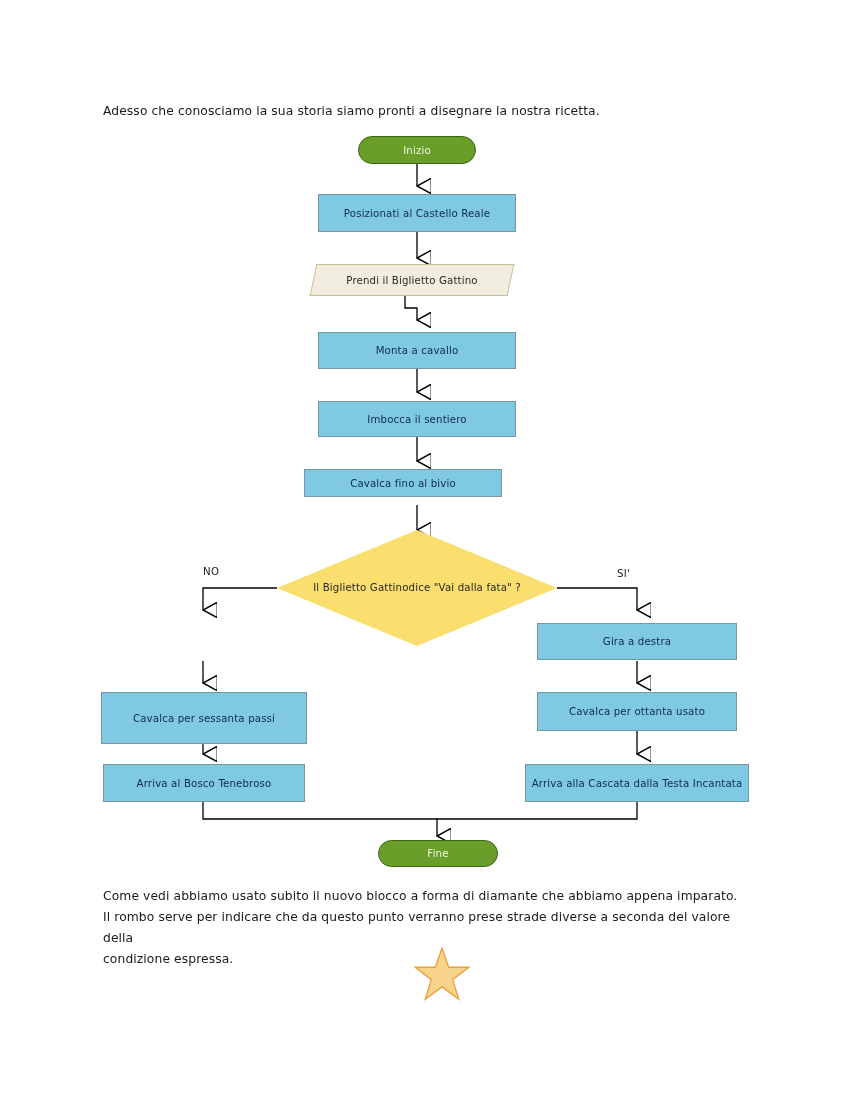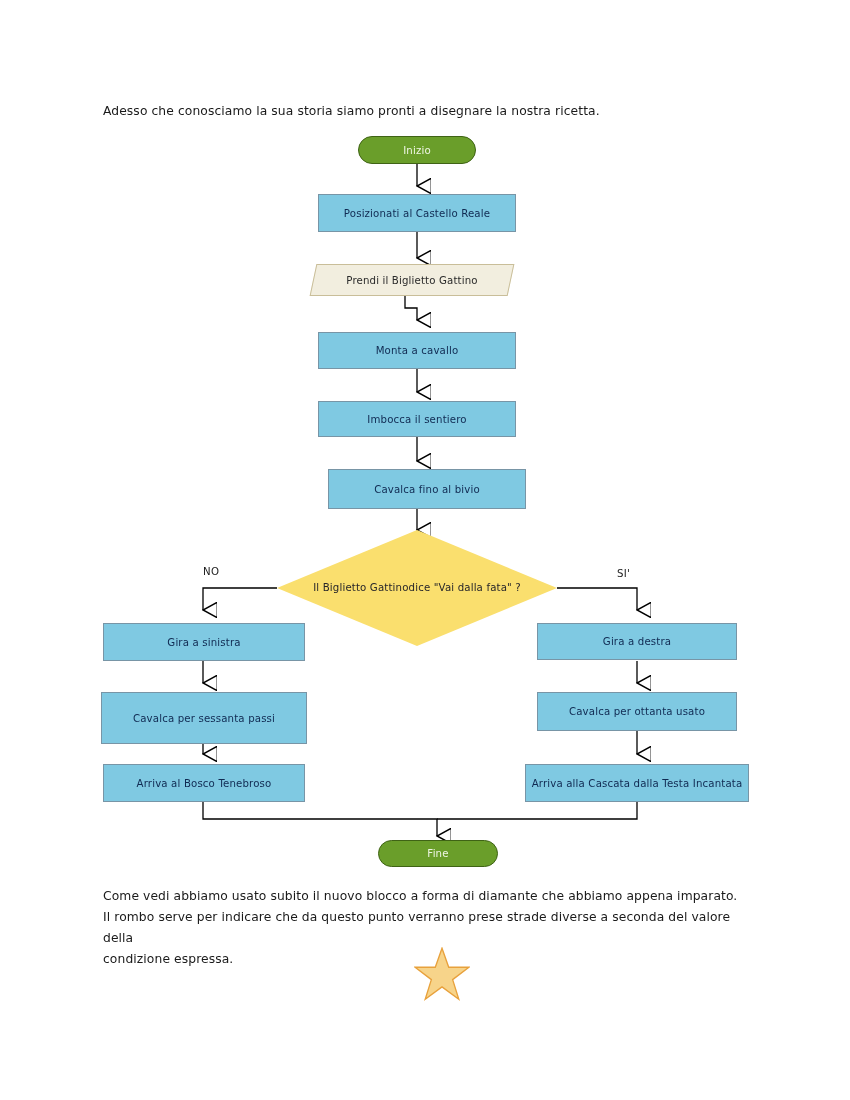--- a/index.html
+++ b/index.html
@@ -191,38 +191,35 @@
   </div>
 
   <div class="node proc" style="left:318px; top:332px; width:198px; height:37px;">
     <span>Monta a cavallo</span>
   </div>
 
   <div class="node proc" style="left:318px; top:401px; width:198px; height:36px;">
     <span>Imbocca il sentiero</span>
   </div>
 
-  <div class="node proc" style="left:328px; top:469px; width:198px; height:40px;">
+  <div class="node proc" style="left:304px; top:469px; width:198px; height:28px;">
     <span>Cavalca fino al bivio</span>
   </div>
 
   <div class="decision-wrap" style="left:277px; top:530px; width:280px; height:116px;">
     <div class="decision-shape"></div>
     <div class="decision-label">
       <span>Il Biglietto Gattino</span>
       <span>dice "Vai dalla fata" ?</span>
     </div>
   </div>
 
   <div class="branch-label" style="left:203px; top:566px;">NO</div>
   <div class="branch-label" style="left:617px; top:568px;">SI'</div>
 
-  <div class="node proc" style="left:103px; top:623px; width:202px; height:38px;">
-    <span>Gira a sinistra</span>
-  </div>
 
   <div class="node proc" style="left:101px; top:692px; width:206px; height:52px;">
     <span>Cavalca per sessanta passi</span>
   </div>
 
   <div class="node proc" style="left:103px; top:764px; width:202px; height:38px;">
     <span>Arriva al Bosco Tenebroso</span>
   </div>
 
   <div class="node proc" style="left:537px; top:623px; width:200px; height:37px;">

